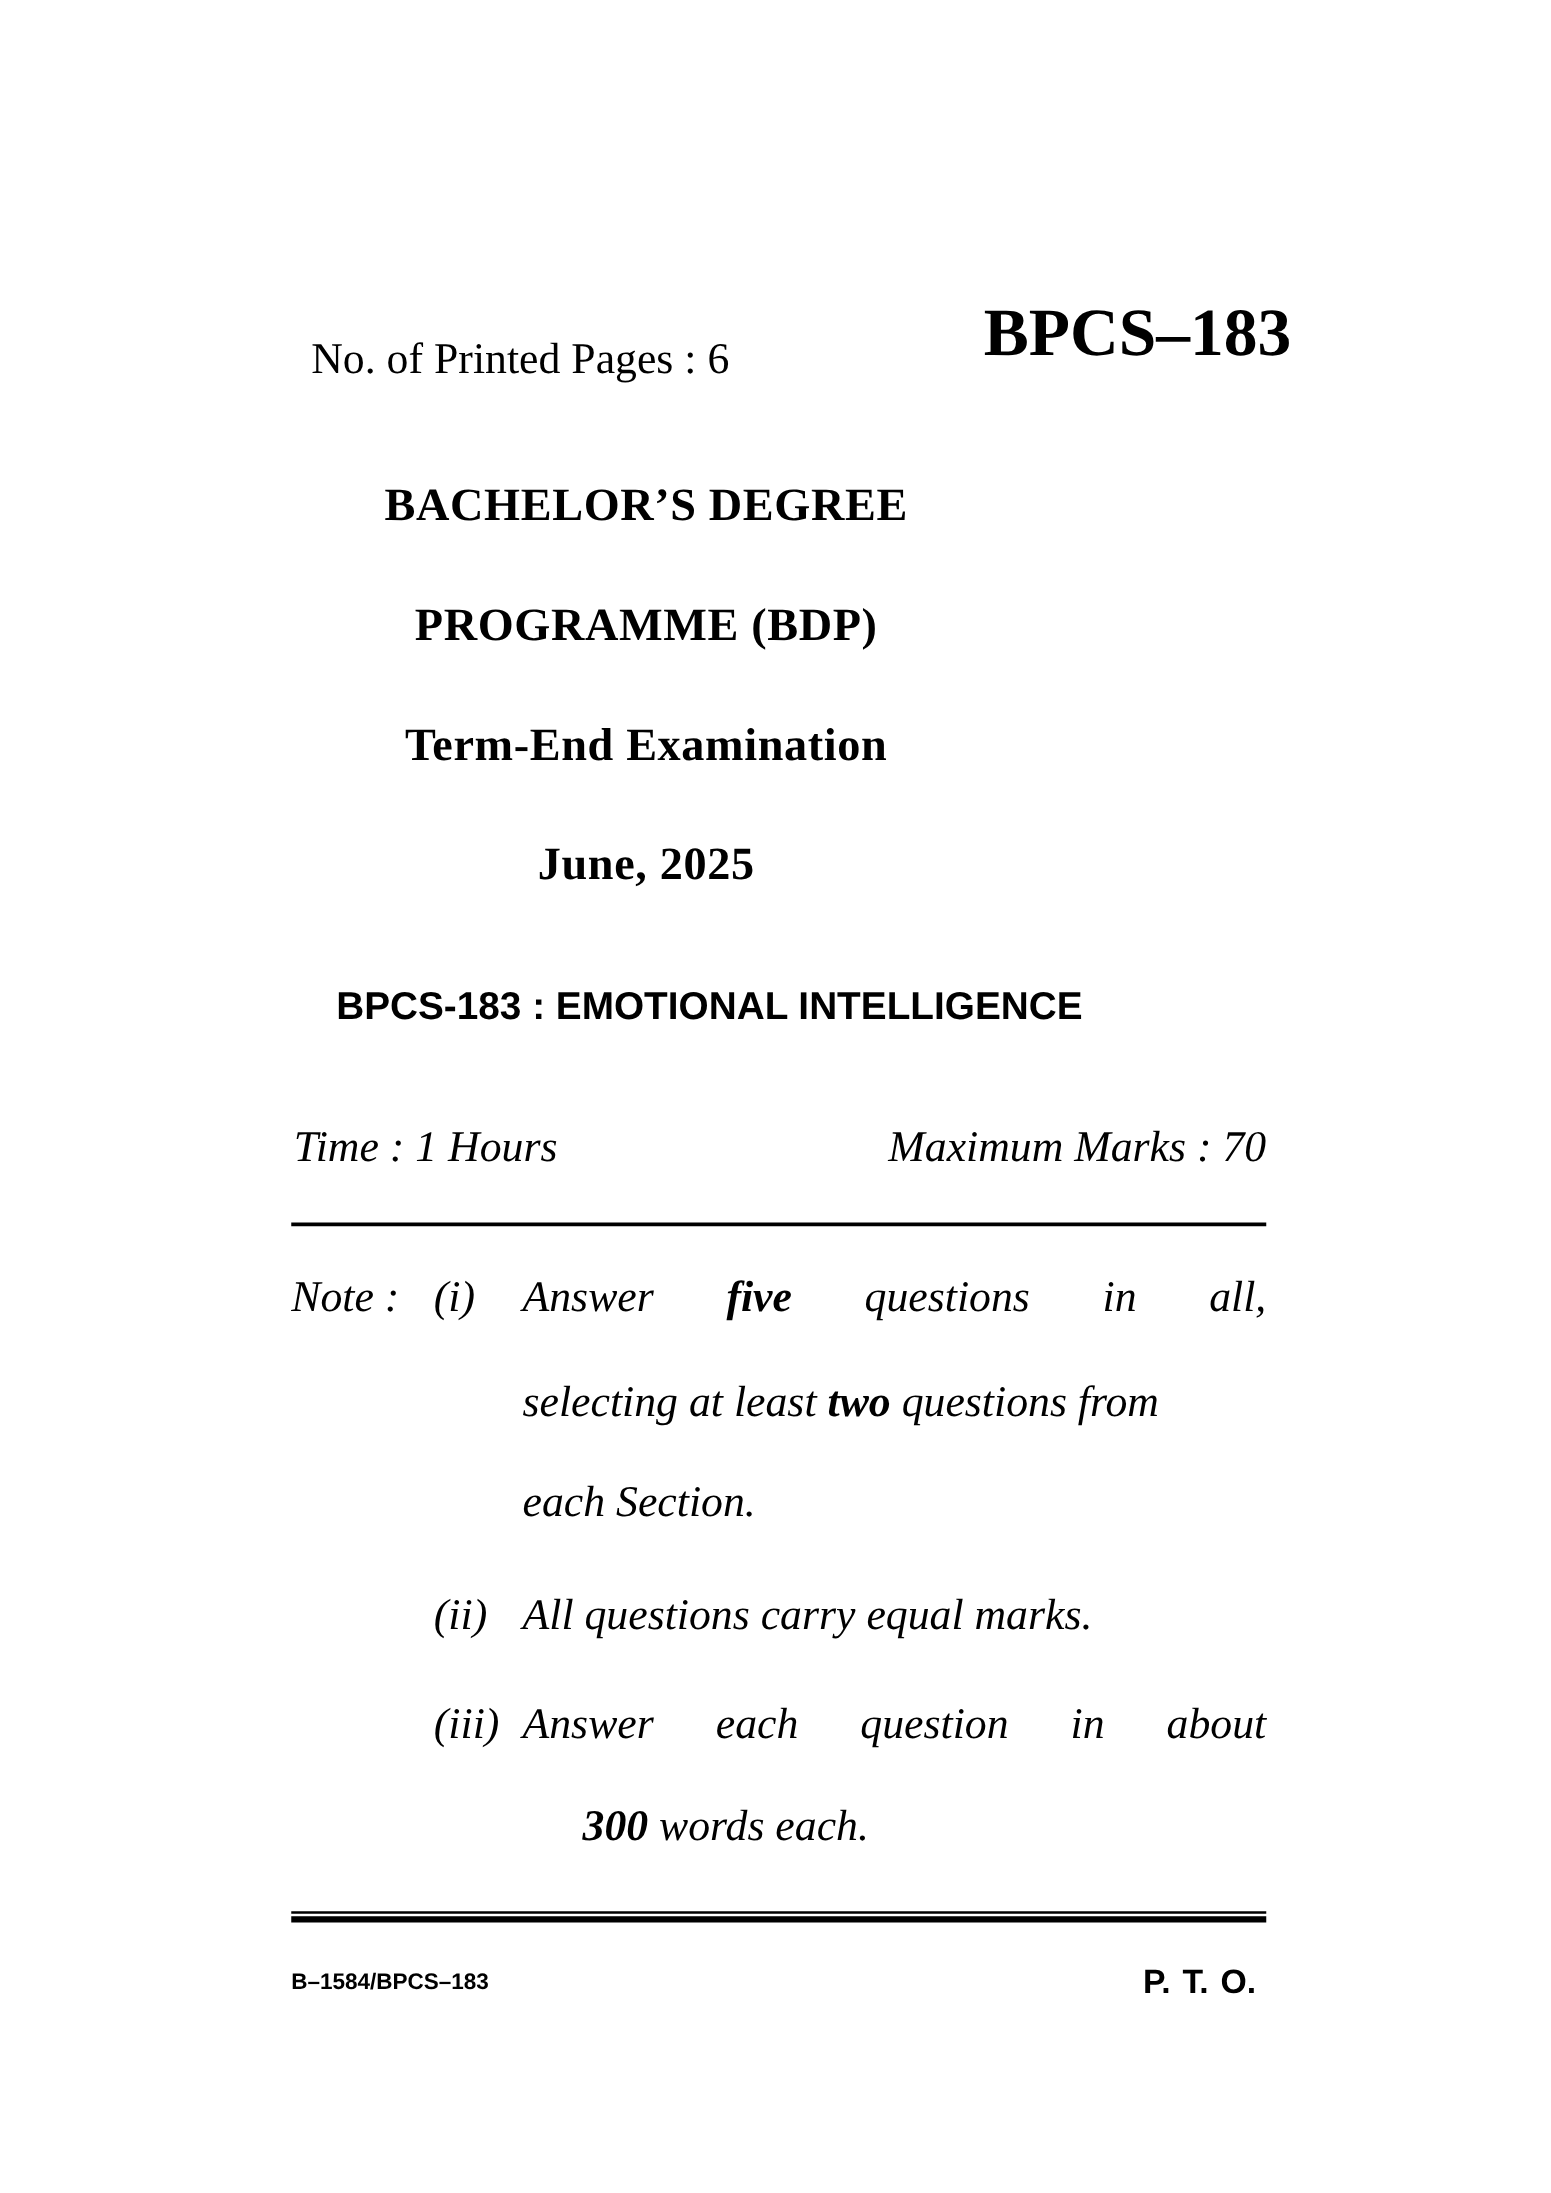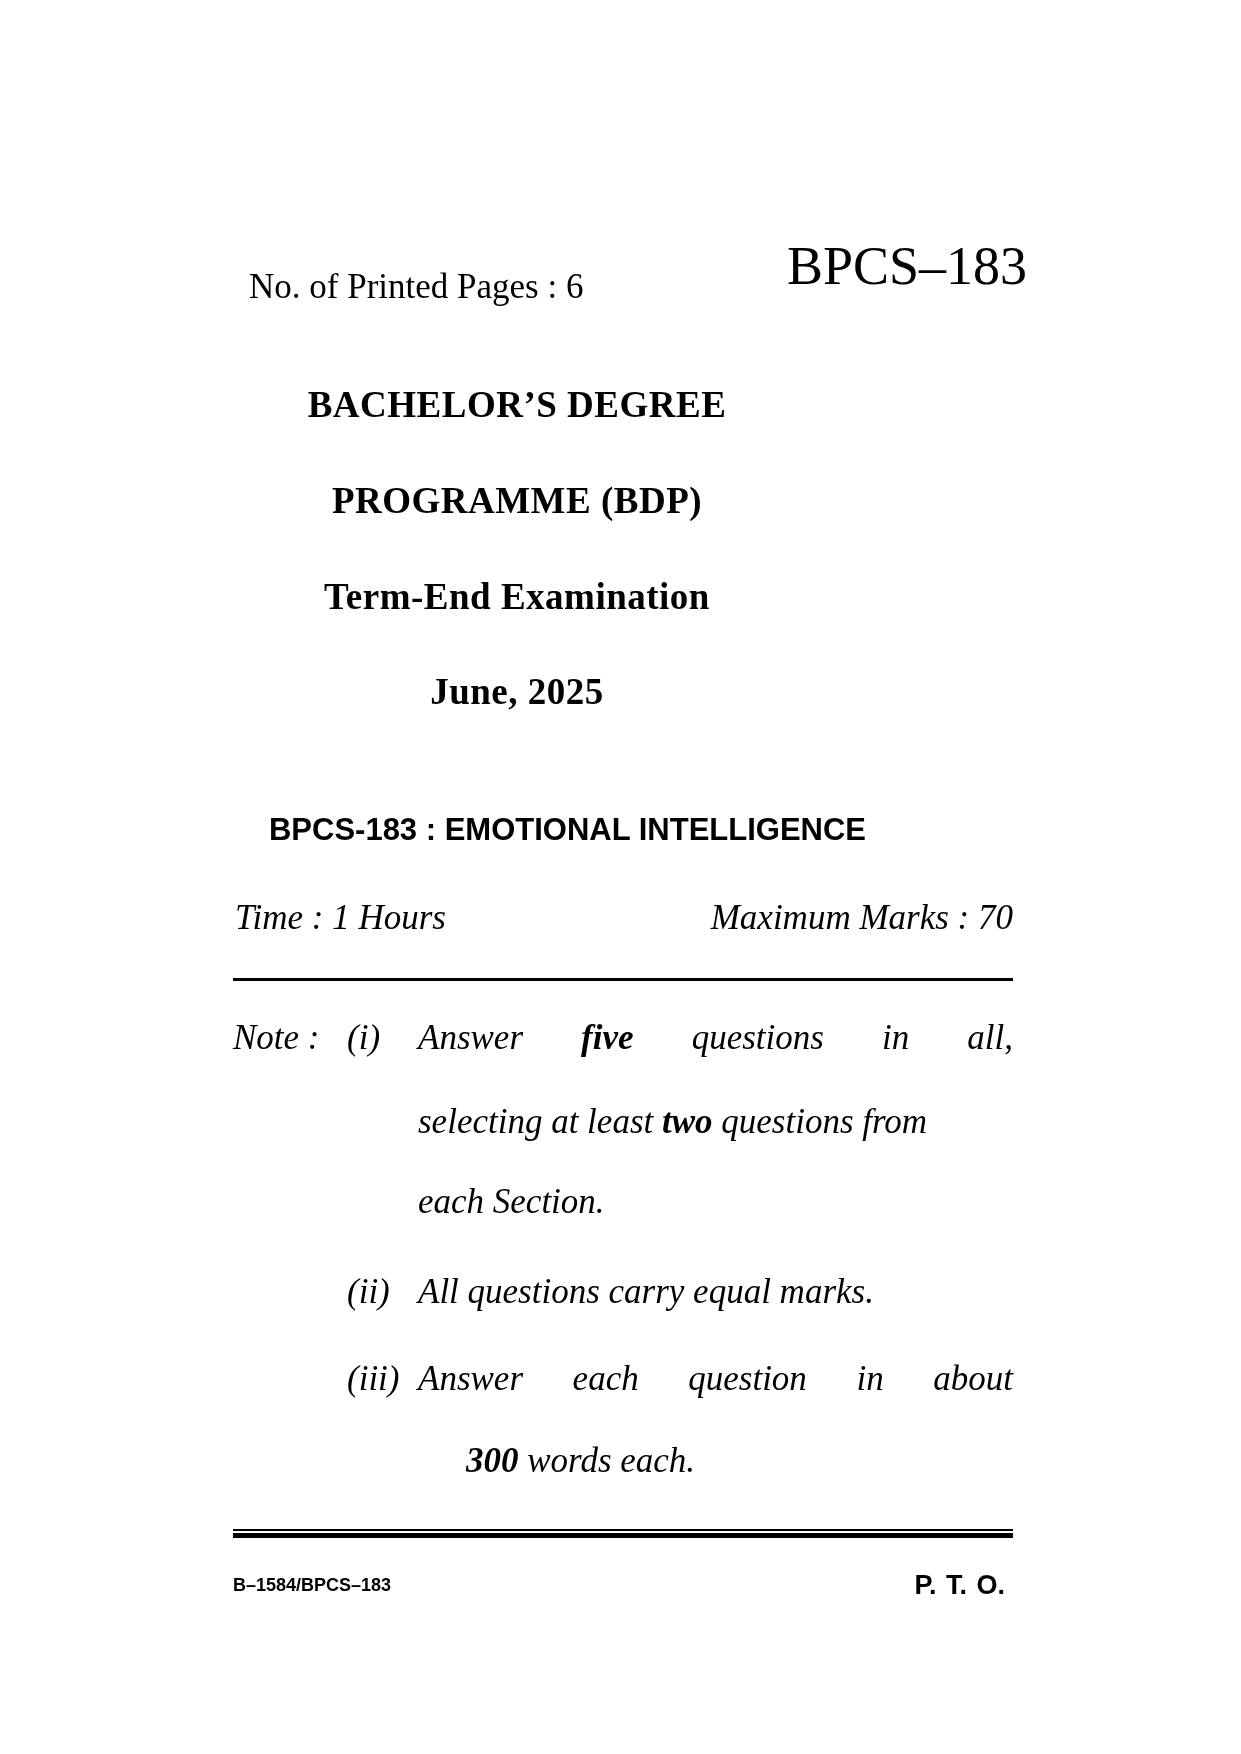--- a/index.html
+++ b/index.html
@@ -5,29 +5,29 @@
   html, body { margin: 0; padding: 0; background: #ffffff; }
   body { width: 1241px; height: 1754px; position: relative; overflow: hidden; color: #000; }
   .abs { position: absolute; white-space: nowrap; }
   .serif { font-family: "Liberation Serif", "DejaVu Serif", serif; }
   .sans { font-family: "Liberation Sans", "DejaVu Sans", sans-serif; }
   .center { left: 0; width: 1034px; text-align: center; }
   .bold { font-weight: normal; }
   .ital { font-style: italic; }
 
   #printed-pages { left: 233px; top: 267px; font-size: 35px; line-height: 40px; margin-left: 16px; }
-  #paper-code { left: 787px; top: 236px; font-size: 54px; line-height: 60px; font-weight: normal; }
+  #paper-code { left: 787px; top: 236px; font-size: 54px; line-height: 60px; font-weight: bold; }
 
   .title-line { font-size: 37px; line-height: 44px; font-weight: bold; letter-spacing: 0.5px; }
   #t1 { top: 383px; }
   #t2 { top: 479px; }
   #t3 { top: 575px; }
   #t4 { top: 670px; }
 
-  #subtitle { top: 812px; font-size: 31px; line-height: 36px; font-weight: bold; left: 0; width: 1135px; text-align: center; }
+  #subtitle { top: 787px; font-size: 31px; line-height: 36px; font-weight: bold; left: 0; width: 1135px; text-align: center; }
 
   #time { left: 235px; top: 898px; font-size: 35px; line-height: 40px; }
   #max-marks { right: 228px; top: 898px; font-size: 35px; line-height: 40px; }
 
   #rule-top { left: 233px; top: 978px; width: 780px; height: 3px; background: #000; }
 
   .note-text { font-size: 35px; line-height: 40px; }
   #note-label { left: 233px; top: 1018px; }
   #note-i { left: 347px; top: 1018px; }
   .item-line { left: 418px; width: 595px; white-space: normal; text-align: justify; text-align-last: justify; }

